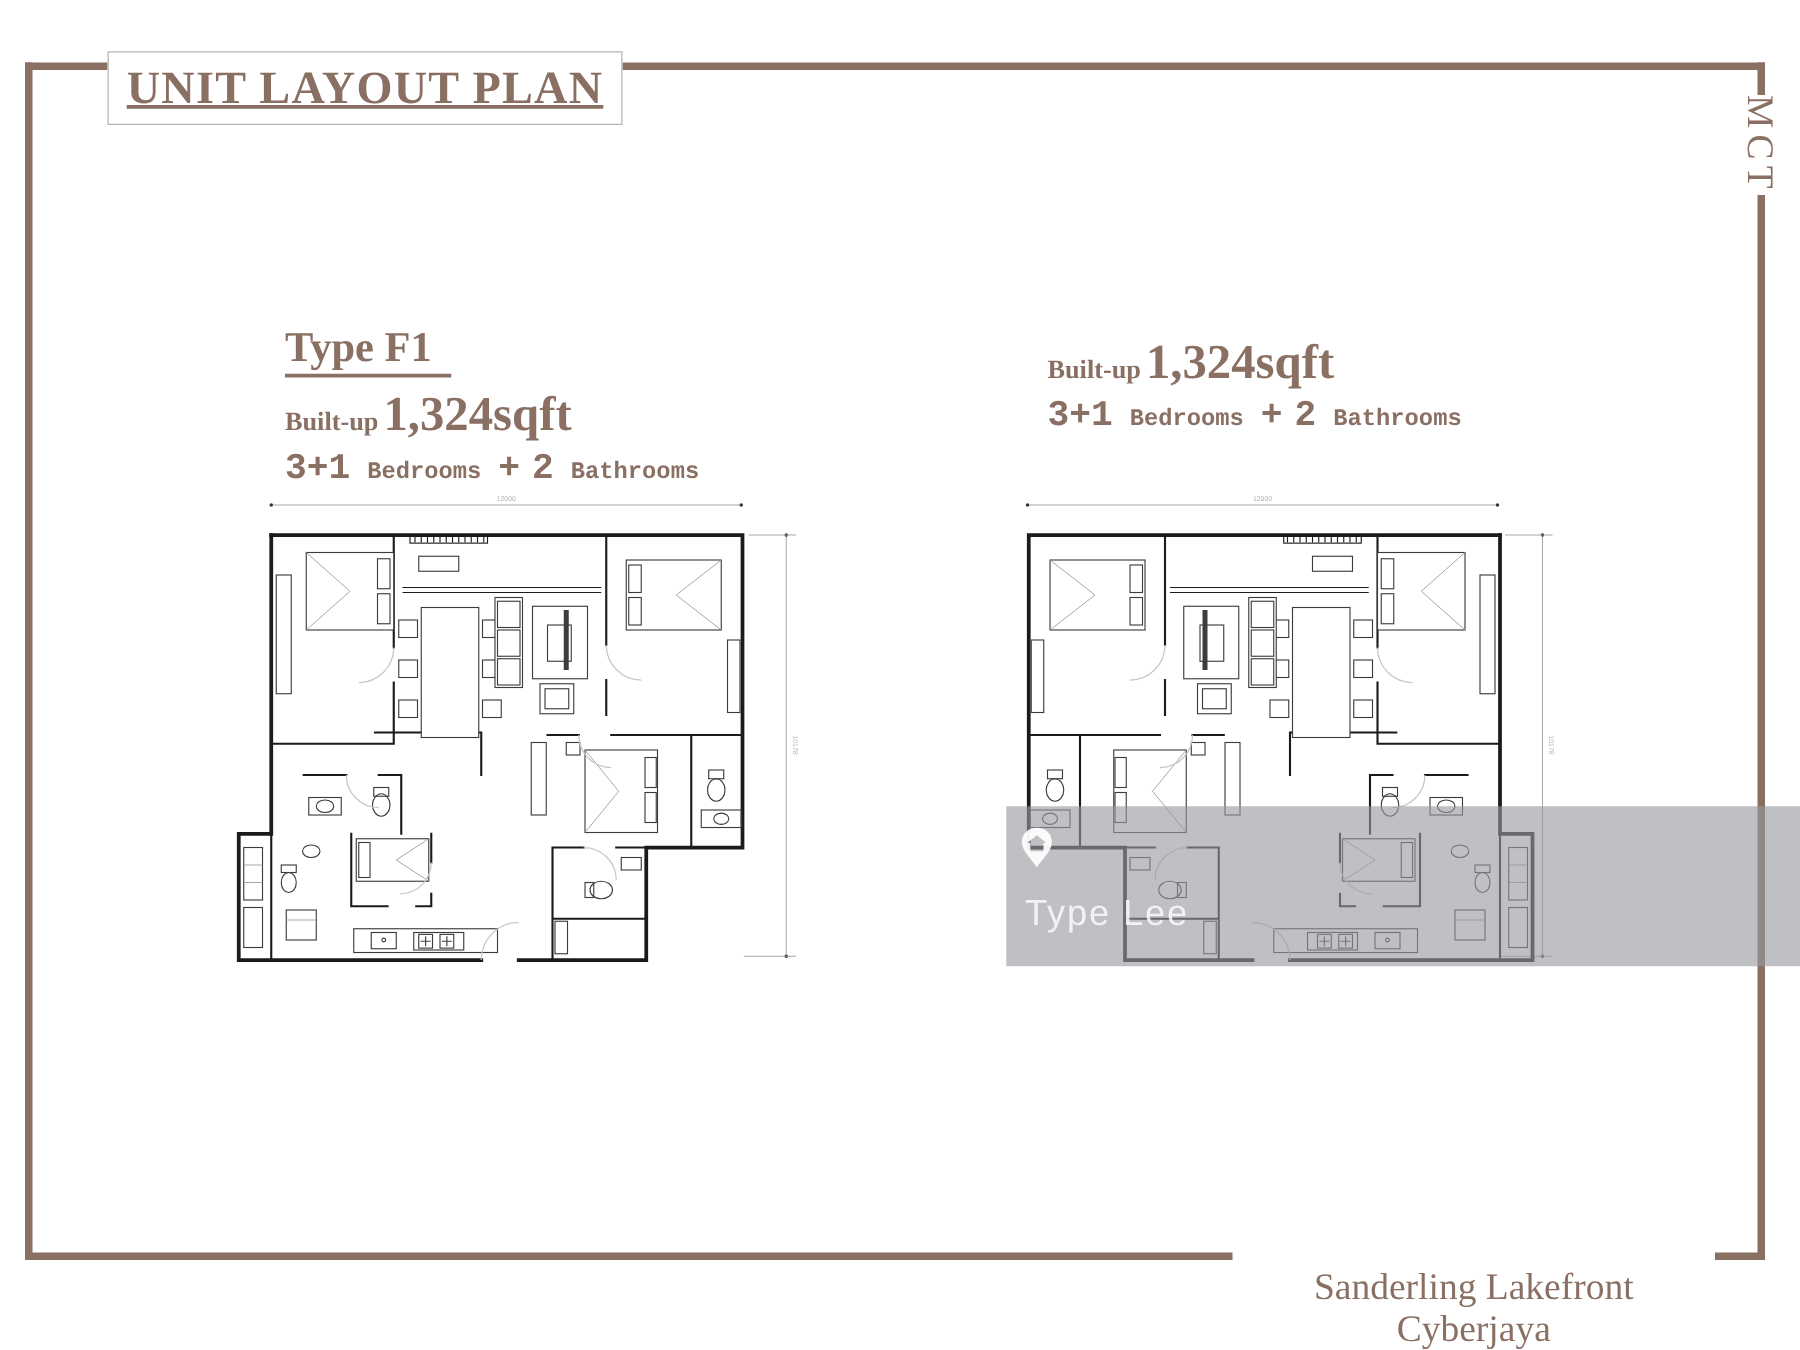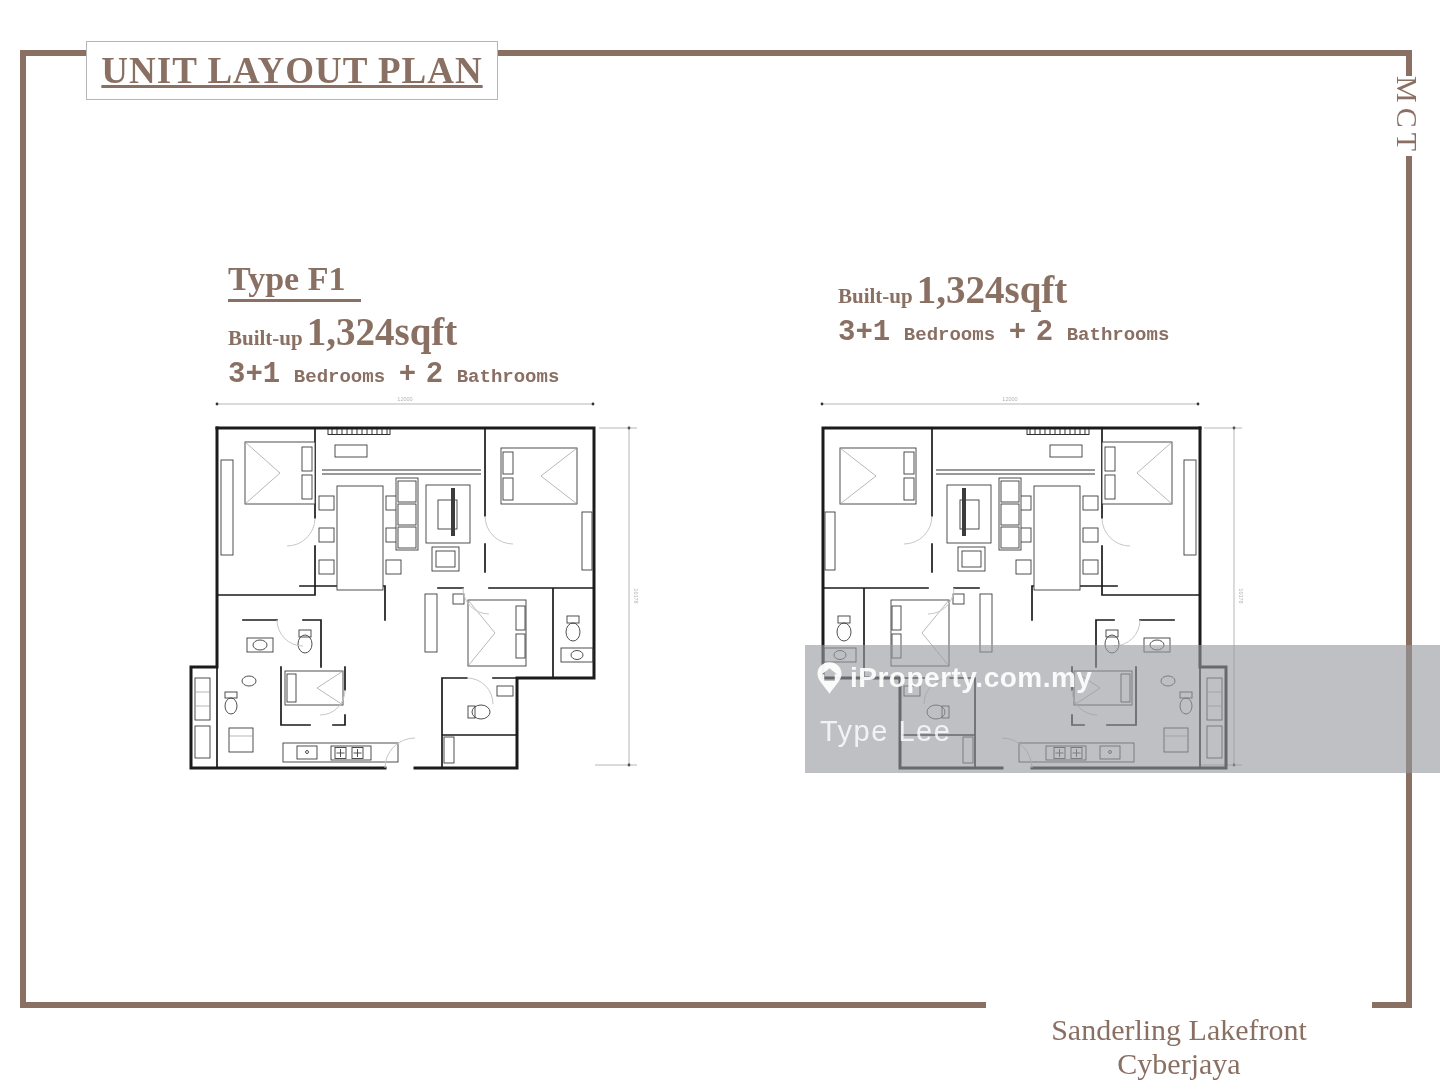--- a/index.html
+++ b/index.html
@@ -274,18 +274,17 @@
         </g>
     </svg>
   </div>
 
   <div class="wm-band">
     <div class="wm-row">
       <svg width="27" height="34" viewBox="0 0 36 44">
         <path d="M18,1 C9,1 2,7.5 2,16 C2,25 9,30 18,43 C27,30 34,25 34,16 C34,7.5 27,1 18,1 Z
                  M18,9 L28,17 L25,17 L25,26 L11,26 L11,17 L8,17 Z" fill="#ffffff" fill-opacity="0.93" fill-rule="evenodd"></path>
       </svg>
-      <span class="wm-site">iProperty.com.my</span>
     </div>
     <div class="wm-agent">Type Lee</div>
   </div>
 
 </div>
 
 </body></html>

